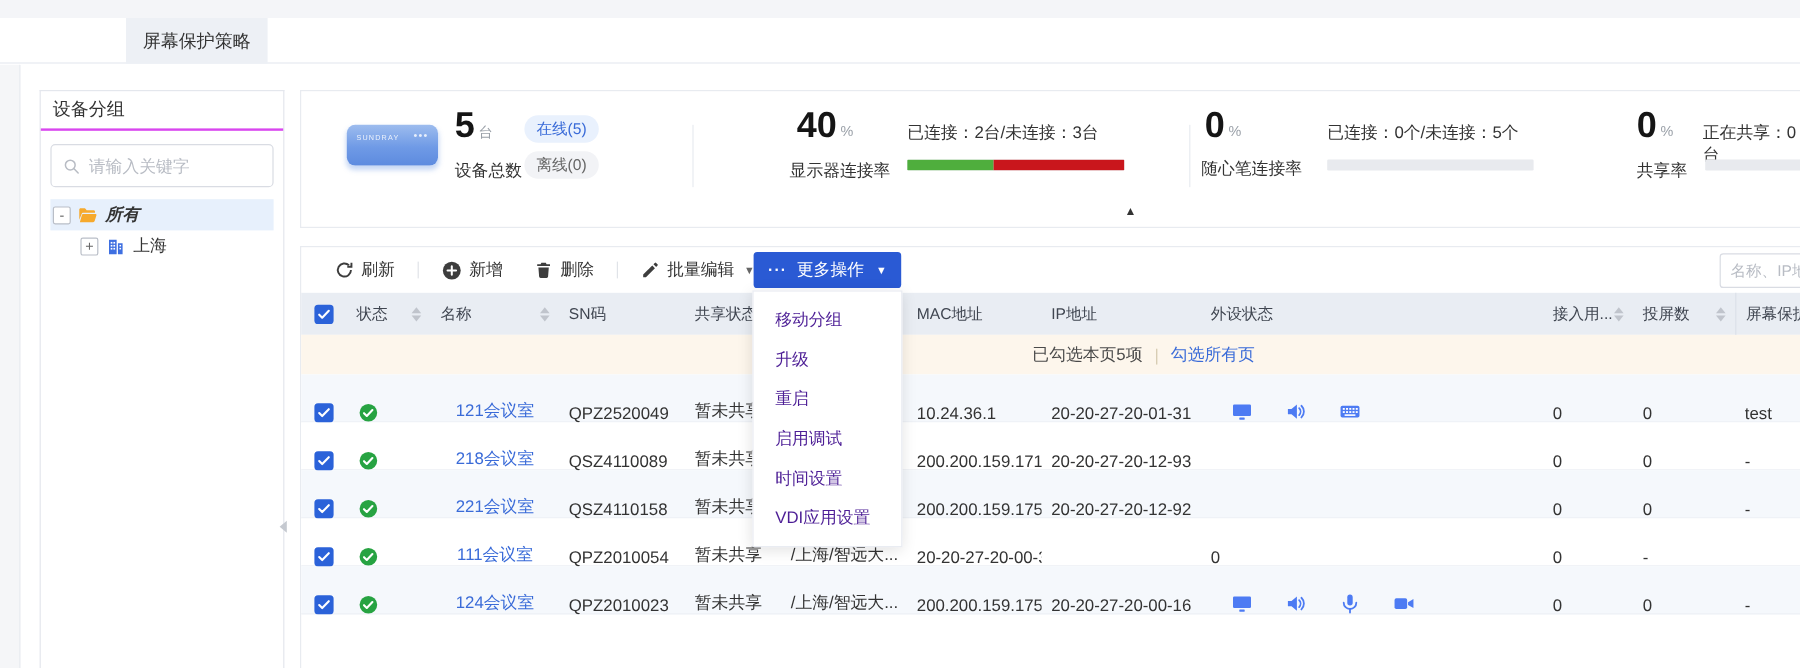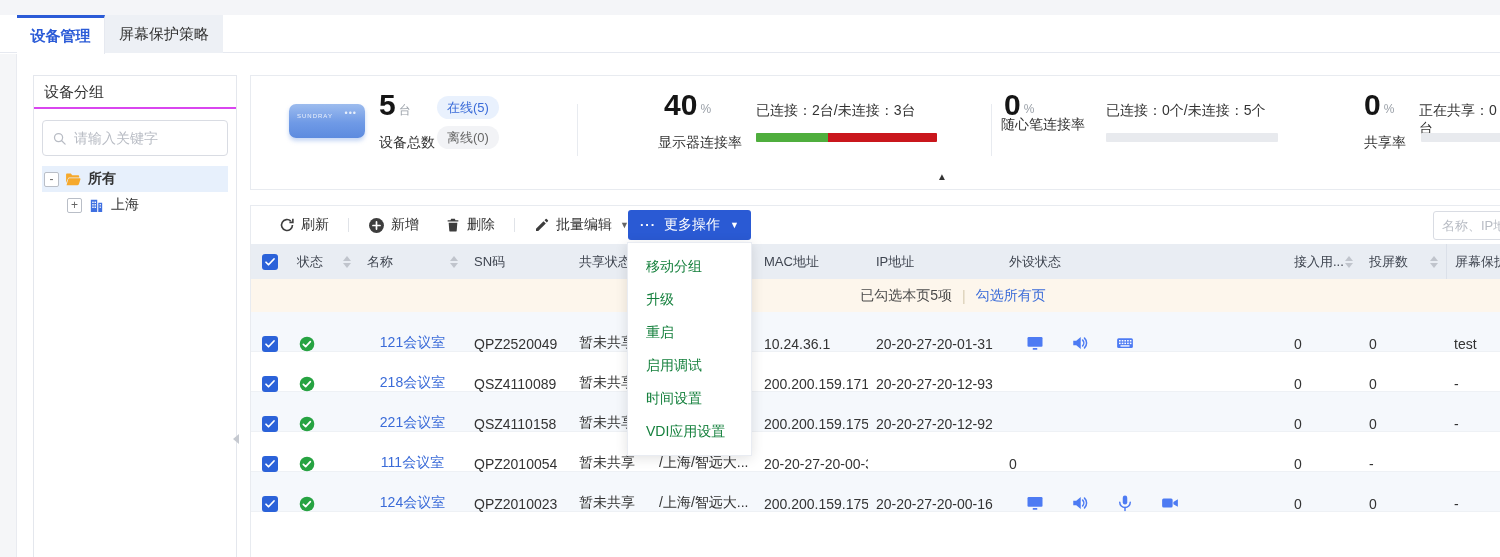--- a/index.html
+++ b/index.html
@@ -23,21 +23,21 @@
 
   
   .sidebar { position:absolute; left:33px; top:75px; width:204px; bottom:0; background:#fff; border:1px solid #e4e7ed; border-bottom:none; }
   .sb-header { height:33px; line-height:32px; padding-left:10px; border-bottom:2px solid #d946ef; font-size:15px; color:#333; }
   .sb-search { margin:11px 8px 8px 8px; height:36px; border:1px solid #d9dce3; border-radius:4px; display:flex; align-items:center; padding:0 9px; gap:7px; color:#b8bcc4; background:#fff; }
   .sb-search input { border:none; outline:none; flex:1; font-size:14px; min-width:0; font-family:inherit; color:#333; }
   .sb-search input::placeholder { color:#b8bcc4; }
   .tree { padding:2px 8px; }
   .tree-row { height:26px; display:flex; align-items:center; gap:6px; font-size:14px; cursor:pointer; }
   .tree-row.selected { background:#e7f0fc; }
-  .tree-row.selected .tree-label { font-weight:bold; }
+  .tree-row.selected .tree-label { font-weight:bold;font-style:italic; }
   .tree-row.lvl2 { margin-left:23px; }
   .expander { width:15px; height:15px; border:1px solid #b9bec7; border-radius:2px; font-size:12px; line-height:12px; text-align:center; color:#666; background:#fff; flex:none; margin-left:2px; }
   .collapse-handle { position:absolute; left:233px; top:431px; width:8px; height:16px; display:flex; align-items:center; cursor:pointer; }
   .collapse-handle i { width:0; height:0; border-top:5px solid transparent; border-bottom:5px solid transparent; border-right:6px solid #c5c9d0; }
 
   
   .stats { position:absolute; left:250px; top:75px; width:1260px; height:115px; background:#fff; border:1px solid #e8ebf0; border-right:none; }
   .stats > div, .stats > span { position:absolute; }
   .device-box { left:38px; top:28px; width:76px; height:34px; border-radius:7px;
     background:linear-gradient(180deg,#9dbcee 0%,#6f9ae6 55%,#5d8bdf 100%); box-shadow:0 3px 4px rgba(93,139,223,.35); }
@@ -49,21 +49,21 @@
   .stat-label { font-size:14px; color:#333; }
   .d-num{left:128px;top:14px} .d-label{left:128px;top:58px}
   .pill { height:23px; line-height:23px; padding:0 10px; border-radius:12px; font-size:13px; }
   .pill.on { left:186px; top:20px; background:#e9f1fd; color:#3a6bd8; }
   .pill.off { left:186px; top:50px; background:#f2f3f6; color:#666; }
   .vline { width:1px; background:#e8ebf0; top:28px; height:52px; }
   .vl-1{left:326px} .vl-2{left:740px}
   .m-num{left:413px;top:14px} .m-label{left:407px;top:58px}
   .detail { font-size:14px; color:#333; }
   .m-detail{left:505px;top:26px} .m-bar{left:505px;top:57px;width:181px}
-  .p-num{left:753px;top:14px} .p-label{left:750px;top:40px}
+  .p-num{left:753px;top:14px} .p-label{left:750px;top:56px}
   .p-detail{left:855px;top:26px} .p-bar{left:855px;top:57px;width:172px}
   .s-num{left:1113px;top:14px} .s-label{left:1113px;top:58px}
   .s-detail{left:1168px;top:26px} .s-bar{left:1170px;top:57px;width:165px}
   .bar { height:9px; background:#e8eaee; border-radius:1px; display:flex; overflow:hidden; }
   .bar .g { background:#4fae3d; height:100%; }
   .bar .r { background:#c9161c; height:100%; flex:1; }
   .collapse-arrow { left:686px; top:95px; font-size:10px; color:#333; cursor:pointer; }
 
   
   .panel { position:absolute; left:250px; top:205px; width:1290px; bottom:0; background:#fff; border:1px solid #e8ebf0; border-bottom:none; border-right:none; }
@@ -103,29 +103,28 @@
   .cell.c0 { justify-content:center; padding:0; }
   .cell.c1 { padding-left:10px; }
   .cell.c2 { justify-content:center; }
   .cell.c2 .link { color:#3a6bd8; cursor:pointer; }
   .cell.c8 { padding-left:25px; gap:27px; color:#4d7bf3; }
   .cb { width:16px; height:16px; background:#2b62d9; border-radius:3px; display:inline-flex; align-items:center; justify-content:center; cursor:pointer; flex:none; }
 
   
   .dropdown { position:absolute; left:627px; top:242px; width:125px; background:#fff; border:1px solid #e9ecf2;
     box-shadow:0 2px 12px rgba(0,0,0,.12); padding:7px 0; z-index:50; }
-  .menu-item { height:33px; line-height:33px; padding-left:18px; font-size:14px; color:#15803d; cursor:pointer; }
+  .menu-item { height:33px; line-height:33px; padding-left:18px; font-size:14px; color:#4c1d95; cursor:pointer; }
 </style>
 </head>
 <body>
 
 <div class="topstrip"></div>
 
 <div class="tabbar">
-  <div class="tab active">设备管理</div>
   <div class="tab inactive">屏幕保护策略</div>
 </div>
 
 <div class="gutter"></div>
 
 <aside class="sidebar">
   <div class="sb-header">设备分组</div>
   <div class="sb-search">
     <span class="icn">
       <svg viewBox="0 0 24 24" width="15" height="15">

